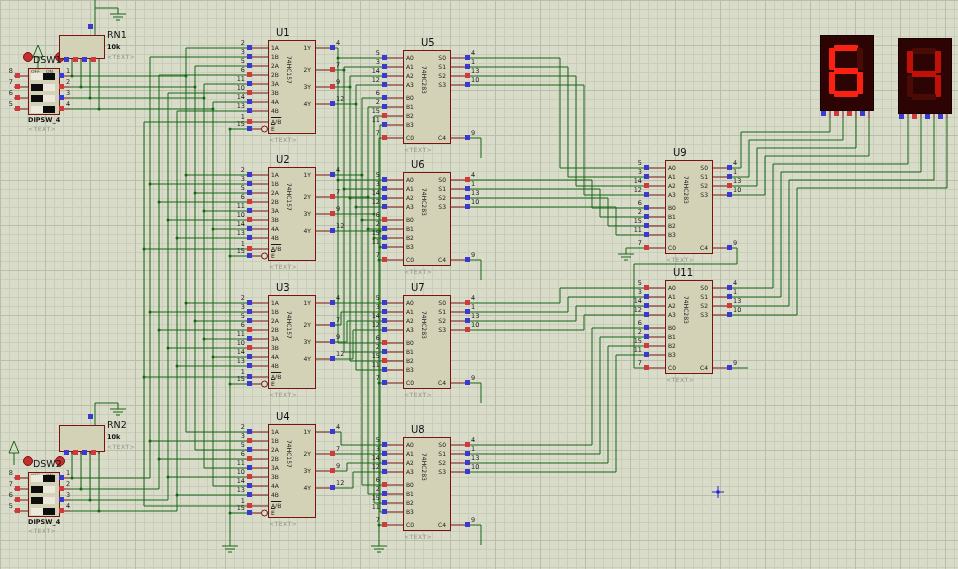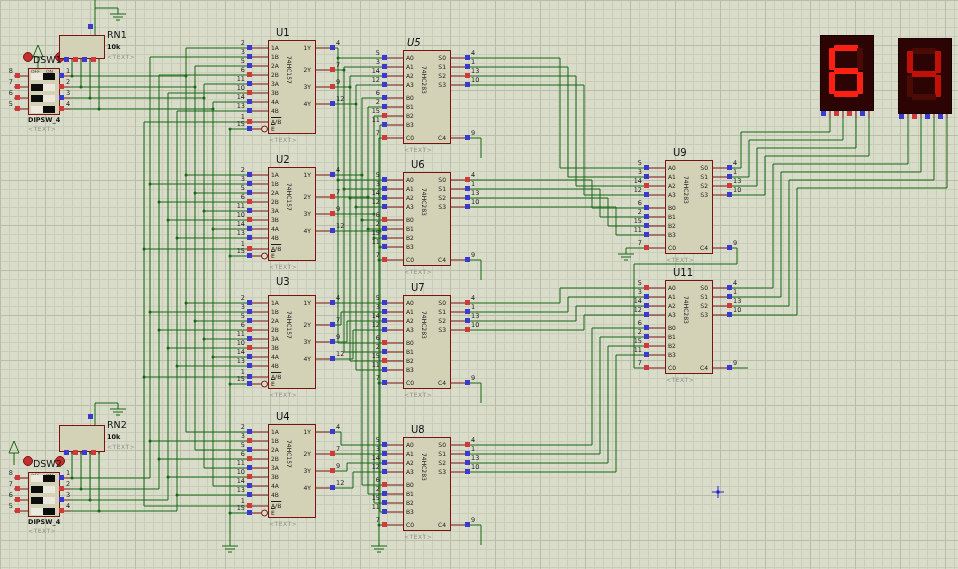--- a/index.html
+++ b/index.html
@@ -541,21 +541,21 @@
     <div class="abs sq" style="left: 330px; top: 194px; background: rgb(208, 58, 58);"></div>
     <div class="abs pn" style="left: 336px; top: 188px;">7</div>
     <div class="abs pname" style="left: 291px; top: 193px; width: 20px; text-align: right;">2Y</div>
     <div class="abs sq" style="left: 330px; top: 211px; background: rgb(208, 58, 58);"></div>
     <div class="abs pn" style="left: 336px; top: 205px;">9</div>
     <div class="abs pname" style="left: 291px; top: 210px; width: 20px; text-align: right;">3Y</div>
     <div class="abs sq" style="left: 330px; top: 228px; background: rgb(58, 58, 208);"></div>
     <div class="abs pn" style="left: 336px; top: 222px;">12</div>
     <div class="abs pname" style="left: 291px; top: 227px; width: 20px; text-align: right;">4Y</div>
     <div class="abs" style="left: 268px; top: 295px; width: 46px; height: 92px; border: 1px solid rgb(122, 18, 18); background: rgb(212, 210, 182);"></div>
-    <div class="abs ref" style="left: 276px; top: 276px;">U3</div>
+    <div class="abs ref" style="left: 276px; top: 282px;">U3</div>
     <div class="abs vtext" style="left: 286px; top: 311px; height: 62px;">74HC157</div>
     <div class="abs note" style="left: 269px; top: 391px;">&lt;TEXT&gt;</div>
     <div class="abs sq" style="left: 247px; top: 300px; background: rgb(58, 58, 208);"></div>
     <div class="abs pn" style="left: 223px; top: 294px; width: 22px; text-align: right;">2</div>
     <div class="abs pname" style="left: 271px; top: 299px;">1A</div>
     <div class="abs sq" style="left: 247px; top: 309px; background: rgb(58, 58, 208);"></div>
     <div class="abs pn" style="left: 223px; top: 303px; width: 22px; text-align: right;">3</div>
     <div class="abs pname" style="left: 271px; top: 308px;">1B</div>
     <div class="abs sq" style="left: 247px; top: 318px; background: rgb(58, 58, 208);"></div>
     <div class="abs pn" style="left: 223px; top: 312px; width: 22px; text-align: right;">5</div>
@@ -633,21 +633,21 @@
     <div class="abs sq" style="left: 330px; top: 451px; background: rgb(208, 58, 58);"></div>
     <div class="abs pn" style="left: 336px; top: 445px;">7</div>
     <div class="abs pname" style="left: 291px; top: 450px; width: 20px; text-align: right;">2Y</div>
     <div class="abs sq" style="left: 330px; top: 468px; background: rgb(208, 58, 58);"></div>
     <div class="abs pn" style="left: 336px; top: 462px;">9</div>
     <div class="abs pname" style="left: 291px; top: 467px; width: 20px; text-align: right;">3Y</div>
     <div class="abs sq" style="left: 330px; top: 485px; background: rgb(58, 58, 208);"></div>
     <div class="abs pn" style="left: 336px; top: 479px;">12</div>
     <div class="abs pname" style="left: 291px; top: 484px; width: 20px; text-align: right;">4Y</div>
     <div class="abs" style="left: 403px; top: 50px; width: 46px; height: 92px; border: 1px solid rgb(122, 18, 18); background: rgb(212, 210, 182);"></div>
-    <div class="abs ref" style="left: 407px; top: 37px; font-style: italic;">U5</div>
+    <div class="abs ref" style="left: 421px; top: 37px;">U5</div>
     <div class="abs vtext" style="left: 421px; top: 66px; height: 62px;">74HC283</div>
     <div class="abs note" style="left: 404px; top: 146px;">&lt;TEXT&gt;</div>
     <div class="abs sq" style="left: 382px; top: 55px; background: rgb(58, 58, 208);"></div>
     <div class="abs pn" style="left: 358px; top: 49px; width: 22px; text-align: right;">5</div>
     <div class="abs pname" style="left: 406px; top: 54px;">A0</div>
     <div class="abs sq" style="left: 382px; top: 64px; background: rgb(58, 58, 208);"></div>
     <div class="abs pn" style="left: 358px; top: 58px; width: 22px; text-align: right;">3</div>
     <div class="abs pname" style="left: 406px; top: 63px;">A1</div>
     <div class="abs sq" style="left: 382px; top: 73px; background: rgb(58, 58, 208);"></div>
     <div class="abs pn" style="left: 358px; top: 67px; width: 22px; text-align: right;">14</div>

